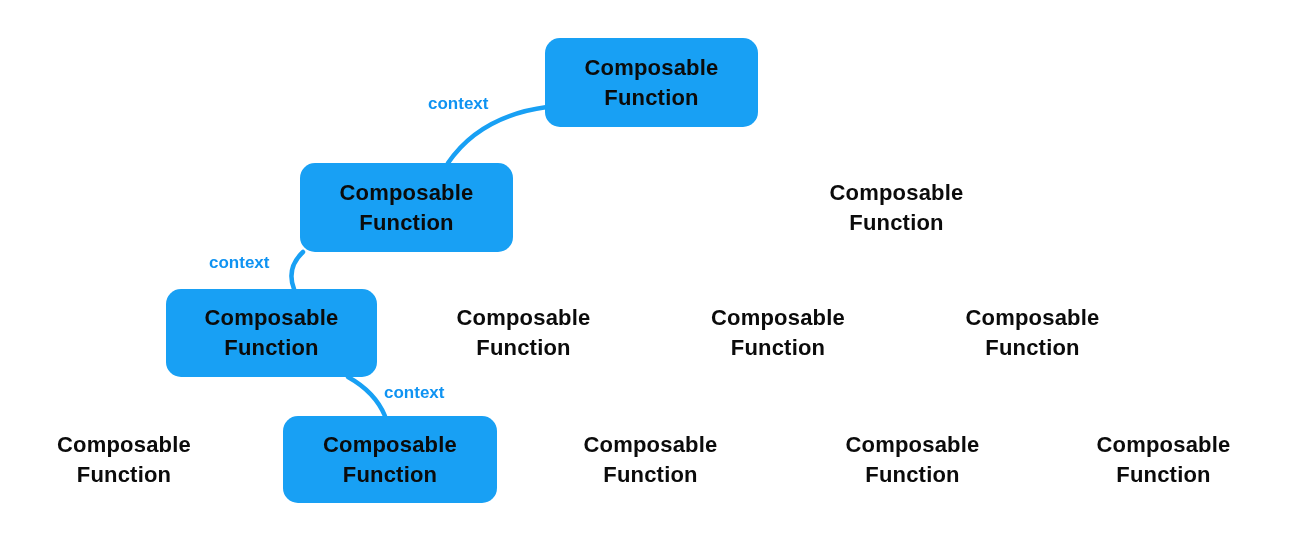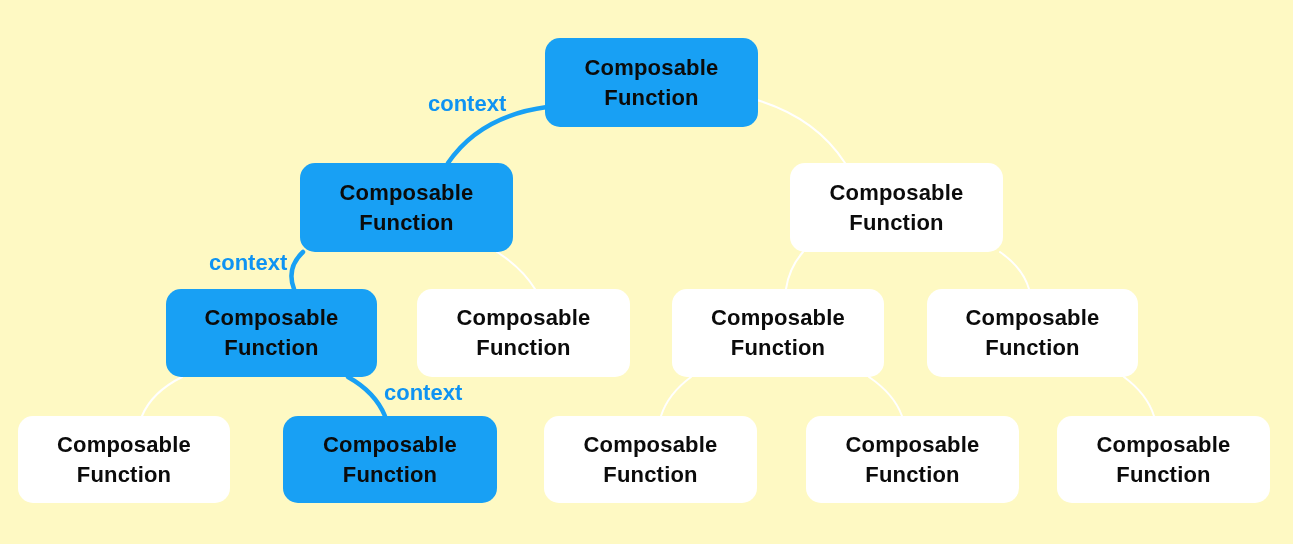--- a/index.html
+++ b/index.html
@@ -1,20 +1,20 @@
 <!DOCTYPE html>
 <html><head>
 <meta charset="utf-8">
 <style>
   html, body { margin: 0; padding: 0; background: #000; }
   .stage {
     position: relative;
     width: 1293px;
     height: 544px;
-    background: #fef9c3;
+    background: #ffffff;
     overflow: hidden;
     font-family: "Liberation Sans", sans-serif;
   }
   .edges-layer {
     position: absolute;
     left: 0; top: 0;
     width: 1293px; height: 544px;
   }
   .edges-layer path {
     fill: none;
@@ -36,25 +36,24 @@
   .node-white { background: #FFFFFF; }
   .node-label {
     font-size: 22px;
     line-height: 30px;
     font-weight: bold;
     color: #0B0B0B;
     letter-spacing: 0.2px;
   }
   .ctx-label {
     position: absolute;
-    font-size: 22px;
+    font-size: 17px;
     line-height: 19px;
     font-weight: bold;
     color: #0F93F2;
-    text-align: center;
     white-space: nowrap;
   }
 </style>
 </head>
 <body>
 
 <div class="stage">
 
   <svg class="edges-layer" viewBox="0 0 1293 544" aria-hidden="true">
     <path class="edge-context" d="M 547 107 Q 480 116 448 163" stroke="#18A0F4"></path>

